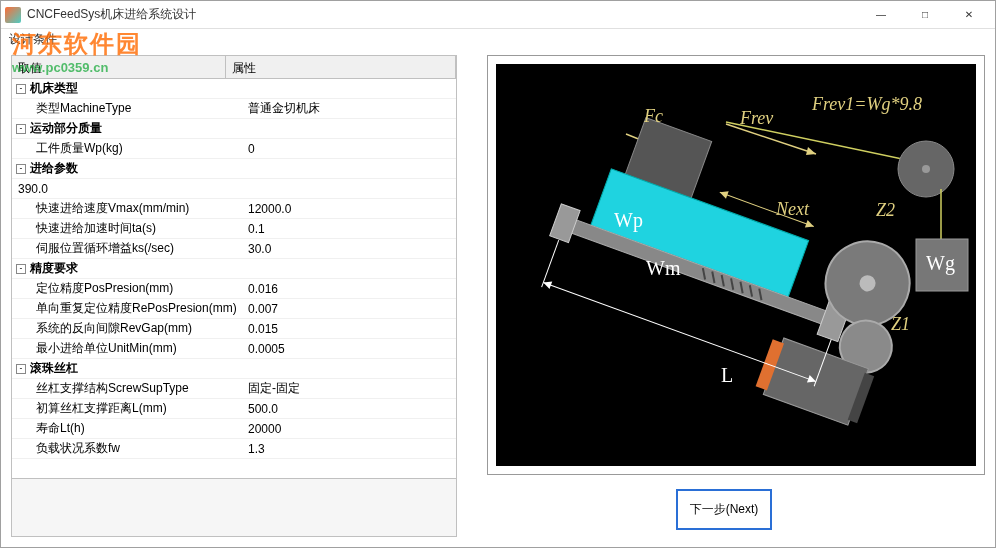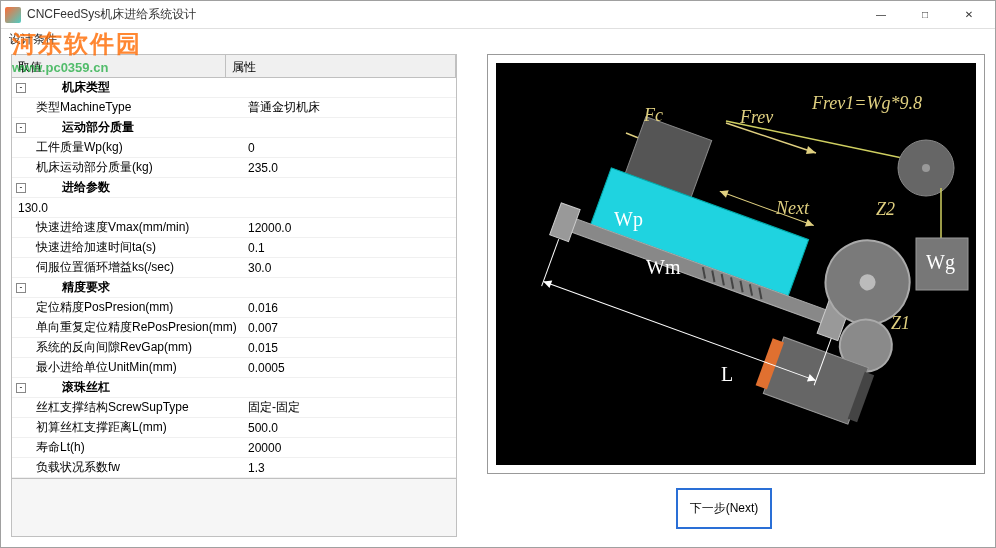--- a/index.html
+++ b/index.html
@@ -15,21 +15,21 @@
     .left { width: 460px; display: flex; flex-direction: column; }
     .grid-head { display: flex; background: #f0f0f0; border: 1px solid #c0c0c0; height: 24px; }
     .grid-head-cell { padding: 4px 6px; border-right: 1px solid #c0c0c0; font-size: 12px; }
     .gh-prop { width: 230px; }
     .gh-val { flex: 1; }
     .grid-body { flex: 1; border: 1px solid #c0c0c0; border-top: none; overflow-y: auto; background: #fff; }
     .grid-row { display: flex; height: 20px; border-bottom: 1px solid #f0f0f0; font-size: 12px; }
     .grid-cell-prop { width: 230px; padding: 2px 4px; display: flex; align-items: center; }
     .grid-cell-val { flex: 1; padding: 2px 6px; display: flex; align-items: center; }
     .tree-toggle { width: 10px; height: 10px; border: 1px solid #888; display: inline-flex; align-items: center; justify-content: center; font-size: 8px; margin-right: 4px; font-family: monospace; cursor: pointer; line-height: 1; }
-    .cat-bold { font-weight: bold; margin-left: 32px; }
+    .cat-bold { font-weight: bold; }
     .indent { padding-left: 20px; }
     .grid-body-wrap { position: relative; flex: 1; display: flex; flex-direction: column; }
     .help-area { height: 58px; border: 1px solid #c0c0c0; border-top: none; background: #f6f6f6; }
     .right { flex: 1; display: flex; flex-direction: column; align-items: center; }
     .diagram-frame { width: 498px; height: 420px; border: 1px solid #999; display: flex; align-items: center; justify-content: center; background: #fff; margin-left: 24px; }
     .diagram { width: 480px; height: 402px; background: #000; position: relative; overflow: hidden; }
     .next-btn-wrap { margin-top: 14px; }
     .next-btn { padding: 10px 12px; border: 2px solid #2a6fd6; background: #fff; font-size: 12px; cursor: pointer; }
     
     .wmark { position: absolute; left: 12px; top: 28px; pointer-events: none; opacity: 0.8; }
@@ -91,33 +91,27 @@
               <div class="grid-cell-val"></div>
             </div>
             <div class="grid-row">
               <div class="grid-cell-prop">
                 <span class="indent">工件质量Wp(kg)</span>
               </div>
               <div class="grid-cell-val">0</div>
             </div>
             <div class="grid-row">
               <div class="grid-cell-prop">
-                <span class="indent">机床运动部分质量(kg)</span>
-              </div>
-              <div class="grid-cell-val">235.0</div>
-            </div>
-            <div class="grid-row">
-              <div class="grid-cell-prop">
                 <span class="tree-toggle">-</span>
                 <span class="cat-bold">进给参数</span>
               </div>
               <div class="grid-cell-val"></div>
             </div>
             <div class="grid-row">
-              <div class="grid-cell-val">130.0</div>
+              <div class="grid-cell-val">390.0</div>
             </div>
             <div class="grid-row">
               <div class="grid-cell-prop">
                 <span class="indent">快速进给速度Vmax(mm/min)</span>
               </div>
               <div class="grid-cell-val">12000.0</div>
             </div>
             <div class="grid-row">
               <div class="grid-cell-prop">
                 <span class="indent">快速进给加速时间ta(s)</span>

